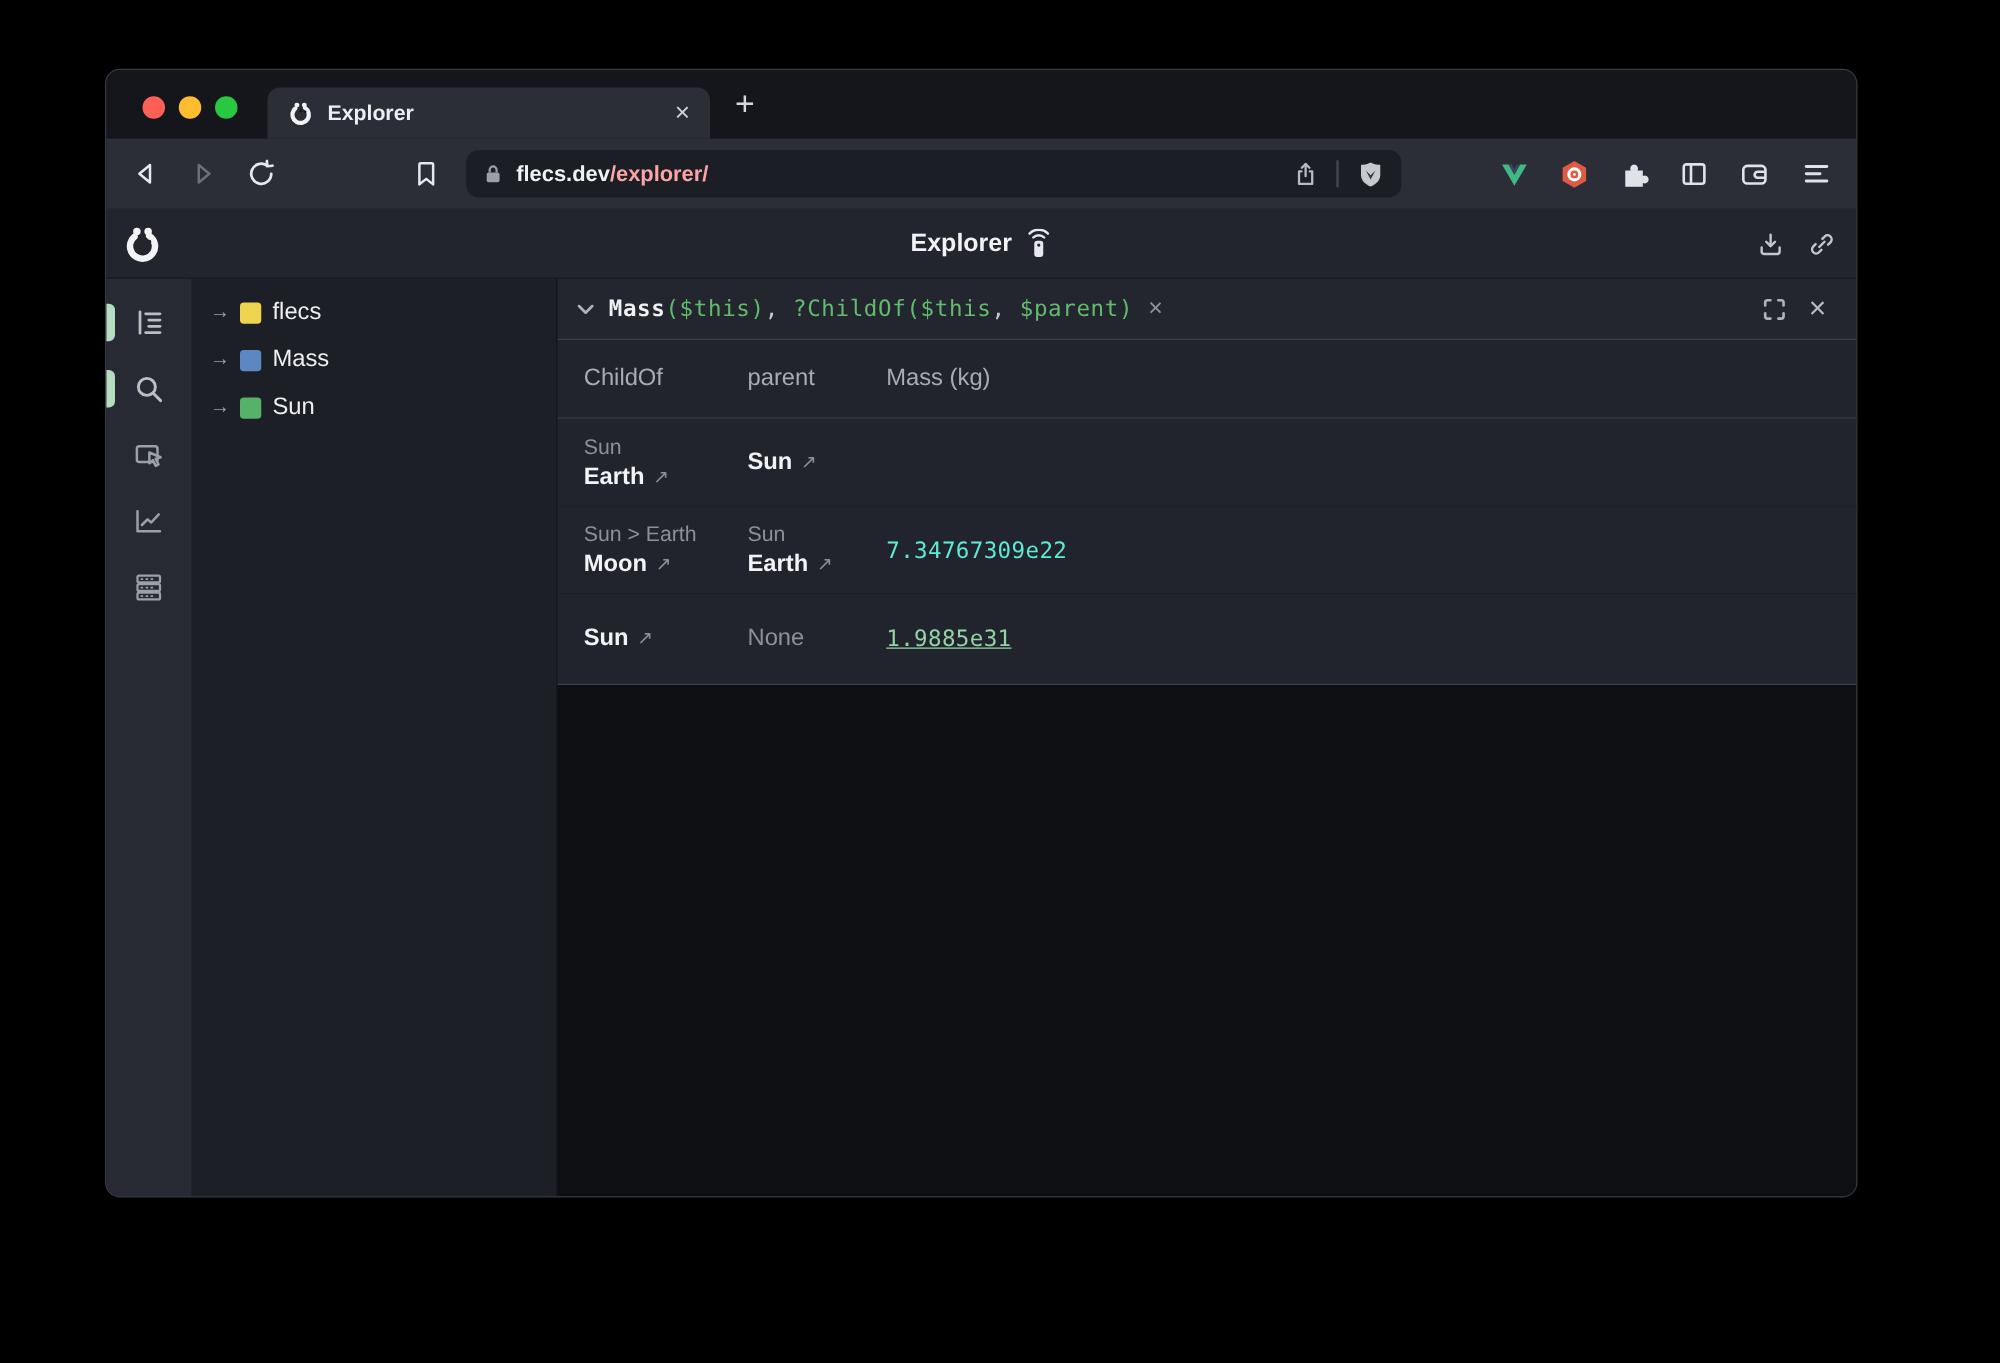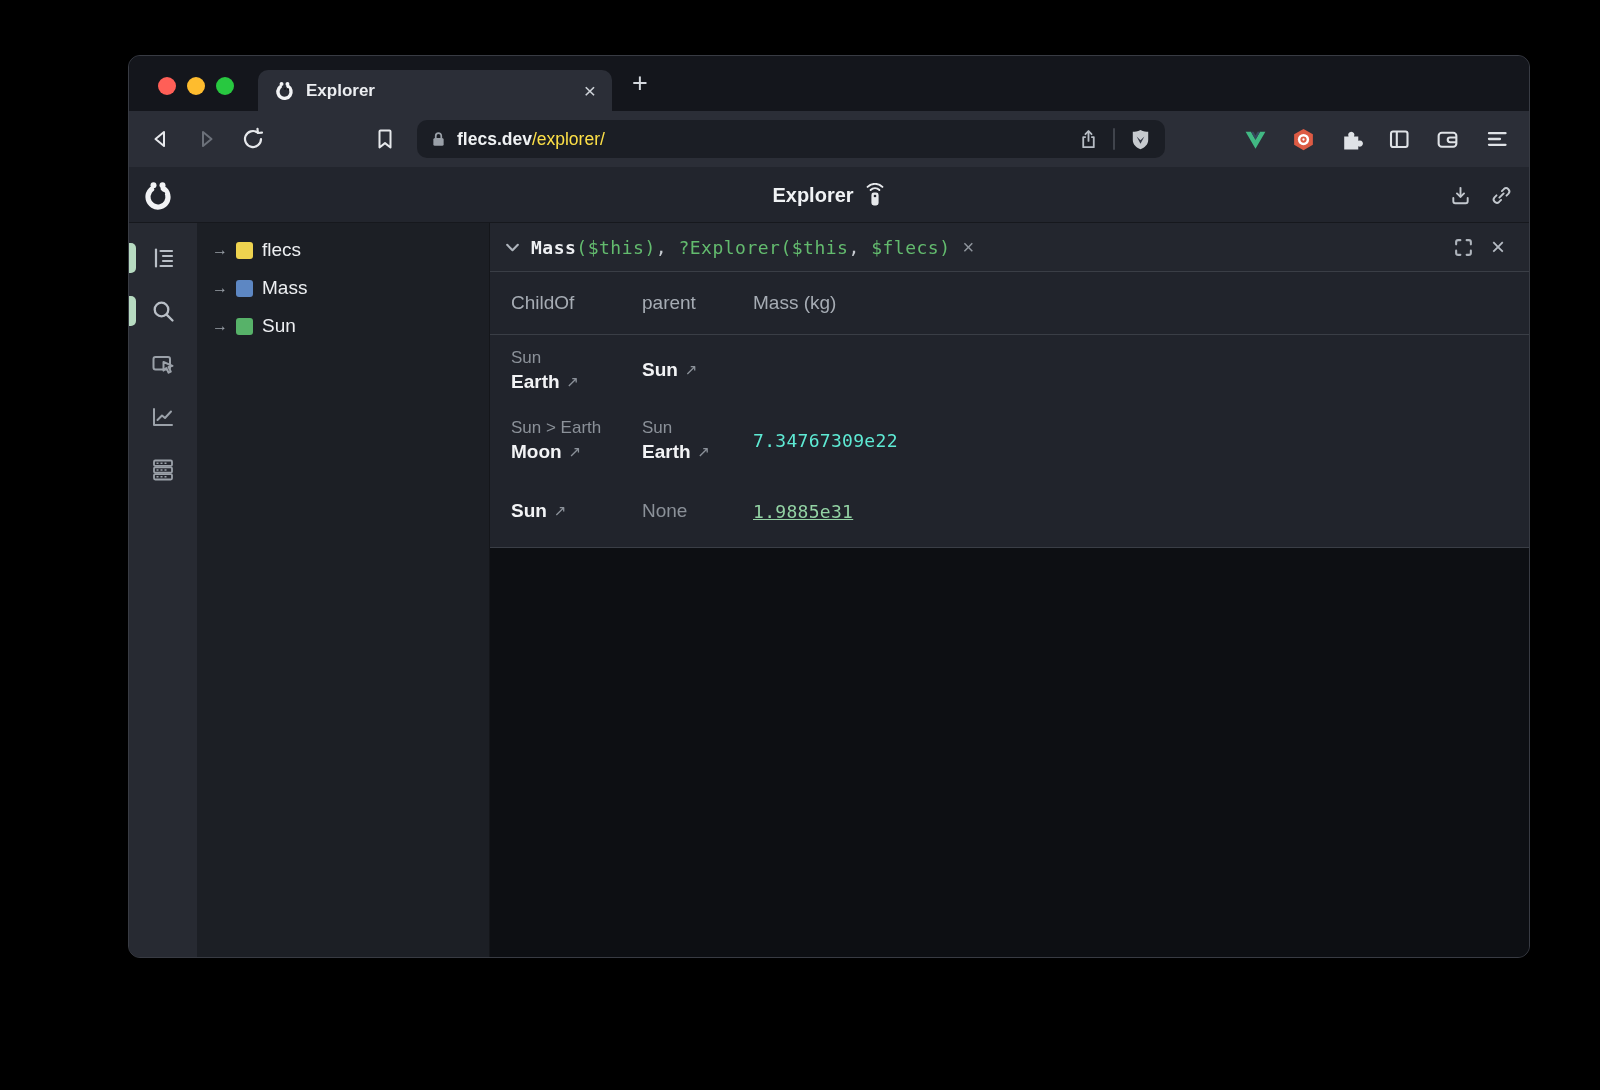--- a/index.html
+++ b/index.html
@@ -3,21 +3,21 @@
 <meta charset="utf-8">
 <style>
   * { margin:0; padding:0; box-sizing:border-box; }
   html,body { background:#000; }
   body { font-family:"Liberation Sans","DejaVu Sans",sans-serif; }
   .canvas { position:relative; width:1600px; height:1090px; background:#000; overflow:hidden; }
 
   .window {
     position:absolute; left:84px; top:55px; width:1402px; height:903px;
     background:#22252d; border-radius:12px; overflow:hidden;
-    border:1px solid #383b43; display:flex; flex-direction:column;margin-left:44px;
+    border:1px solid #383b43; display:flex; flex-direction:column;
   }
 
   
   .tabstrip { position:relative; height:55px; background:#14161c; flex:0 0 auto; }
   .traffic { position:absolute; top:21px; left:29px; display:flex; gap:11px; }
   .traffic .dot { width:18px; height:18px; border-radius:50%; }
   .dot-close { background:#ff5f57; }
   .dot-min { background:#febc2e; }
   .dot-zoom { background:#28c840; }
   .tab {
@@ -32,21 +32,21 @@
   
   .toolbar { position:relative; height:56px; background:#2b2e37; flex:0 0 auto; }
   .tool-ic { position:absolute; top:16px; width:24px; height:24px; }
   .urlbar {
     position:absolute; left:288px; top:9px; width:748px; height:38px;
     background:#1b1e25; border-radius:10px;
     display:flex; align-items:center; padding:0 12px;
   }
   .url-text { font-size:17.5px; margin-left:9px; }
   .url-domain { color:#f0f2f4; font-weight:700;text-align:center; }
-  .url-path { color:#fde047; font-weight:400; }
+  .url-path { color:#fca5a5; font-weight:700; }
   .urlbar-right { margin-left:auto; display:flex; align-items:center; gap:13px; }
   .url-sep { width:2px; height:22px; background:#40444c; border-radius:1px; }
 
   
   .appheader {
     position:relative; height:56px; background:#22252d; flex:0 0 auto;
     border-bottom:1px solid #16181d;
   }
   .app-logo { position:absolute; left:13px; top:12px; }
   .apptitle-wrap {
@@ -329,21 +329,21 @@
         </div>
       </div>
 
       <div class="qpanel">
         <div class="qheader">
           <span>
             <svg width="17" height="17" viewBox="0 0 16 16" fill="none" stroke="#aeb4bc" stroke-width="2" stroke-linecap="round" stroke-linejoin="round">
               <path d="M3 5.5 L8 10.5 L13 5.5"></path>
             </svg>
           </span>
-          <span class="qtext"><span class="seg-plain">Mass</span><span class="seg-green">($this)</span><span class="seg-muted">, </span><span class="seg-green">?Explorer($this</span><span class="seg-muted">, </span><span class="seg-green">$flecs)</span></span>
+          <span class="qtext"><span class="seg-plain">Mass</span><span class="seg-green">($this)</span><span class="seg-muted">, </span><span class="seg-green">?ChildOf($this</span><span class="seg-muted">, </span><span class="seg-green">$parent)</span></span>
           <span class="q-close">×</span>
           <span class="qheader-spacer"></span>
           <span>
             <svg width="21" height="21" viewBox="0 0 20 20" fill="none" stroke="#aeb4bc" stroke-width="2" stroke-linecap="round">
               <path d="M3 7 V4.8 A1.8 1.8 0 0 1 4.8 3 H7"></path>
               <path d="M13 3 H15.2 A1.8 1.8 0 0 1 17 4.8 V7"></path>
               <path d="M17 13 V15.2 A1.8 1.8 0 0 1 15.2 17 H13"></path>
               <path d="M7 17 H4.8 A1.8 1.8 0 0 1 3 15.2 V13"></path>
             </svg>
           </span>

